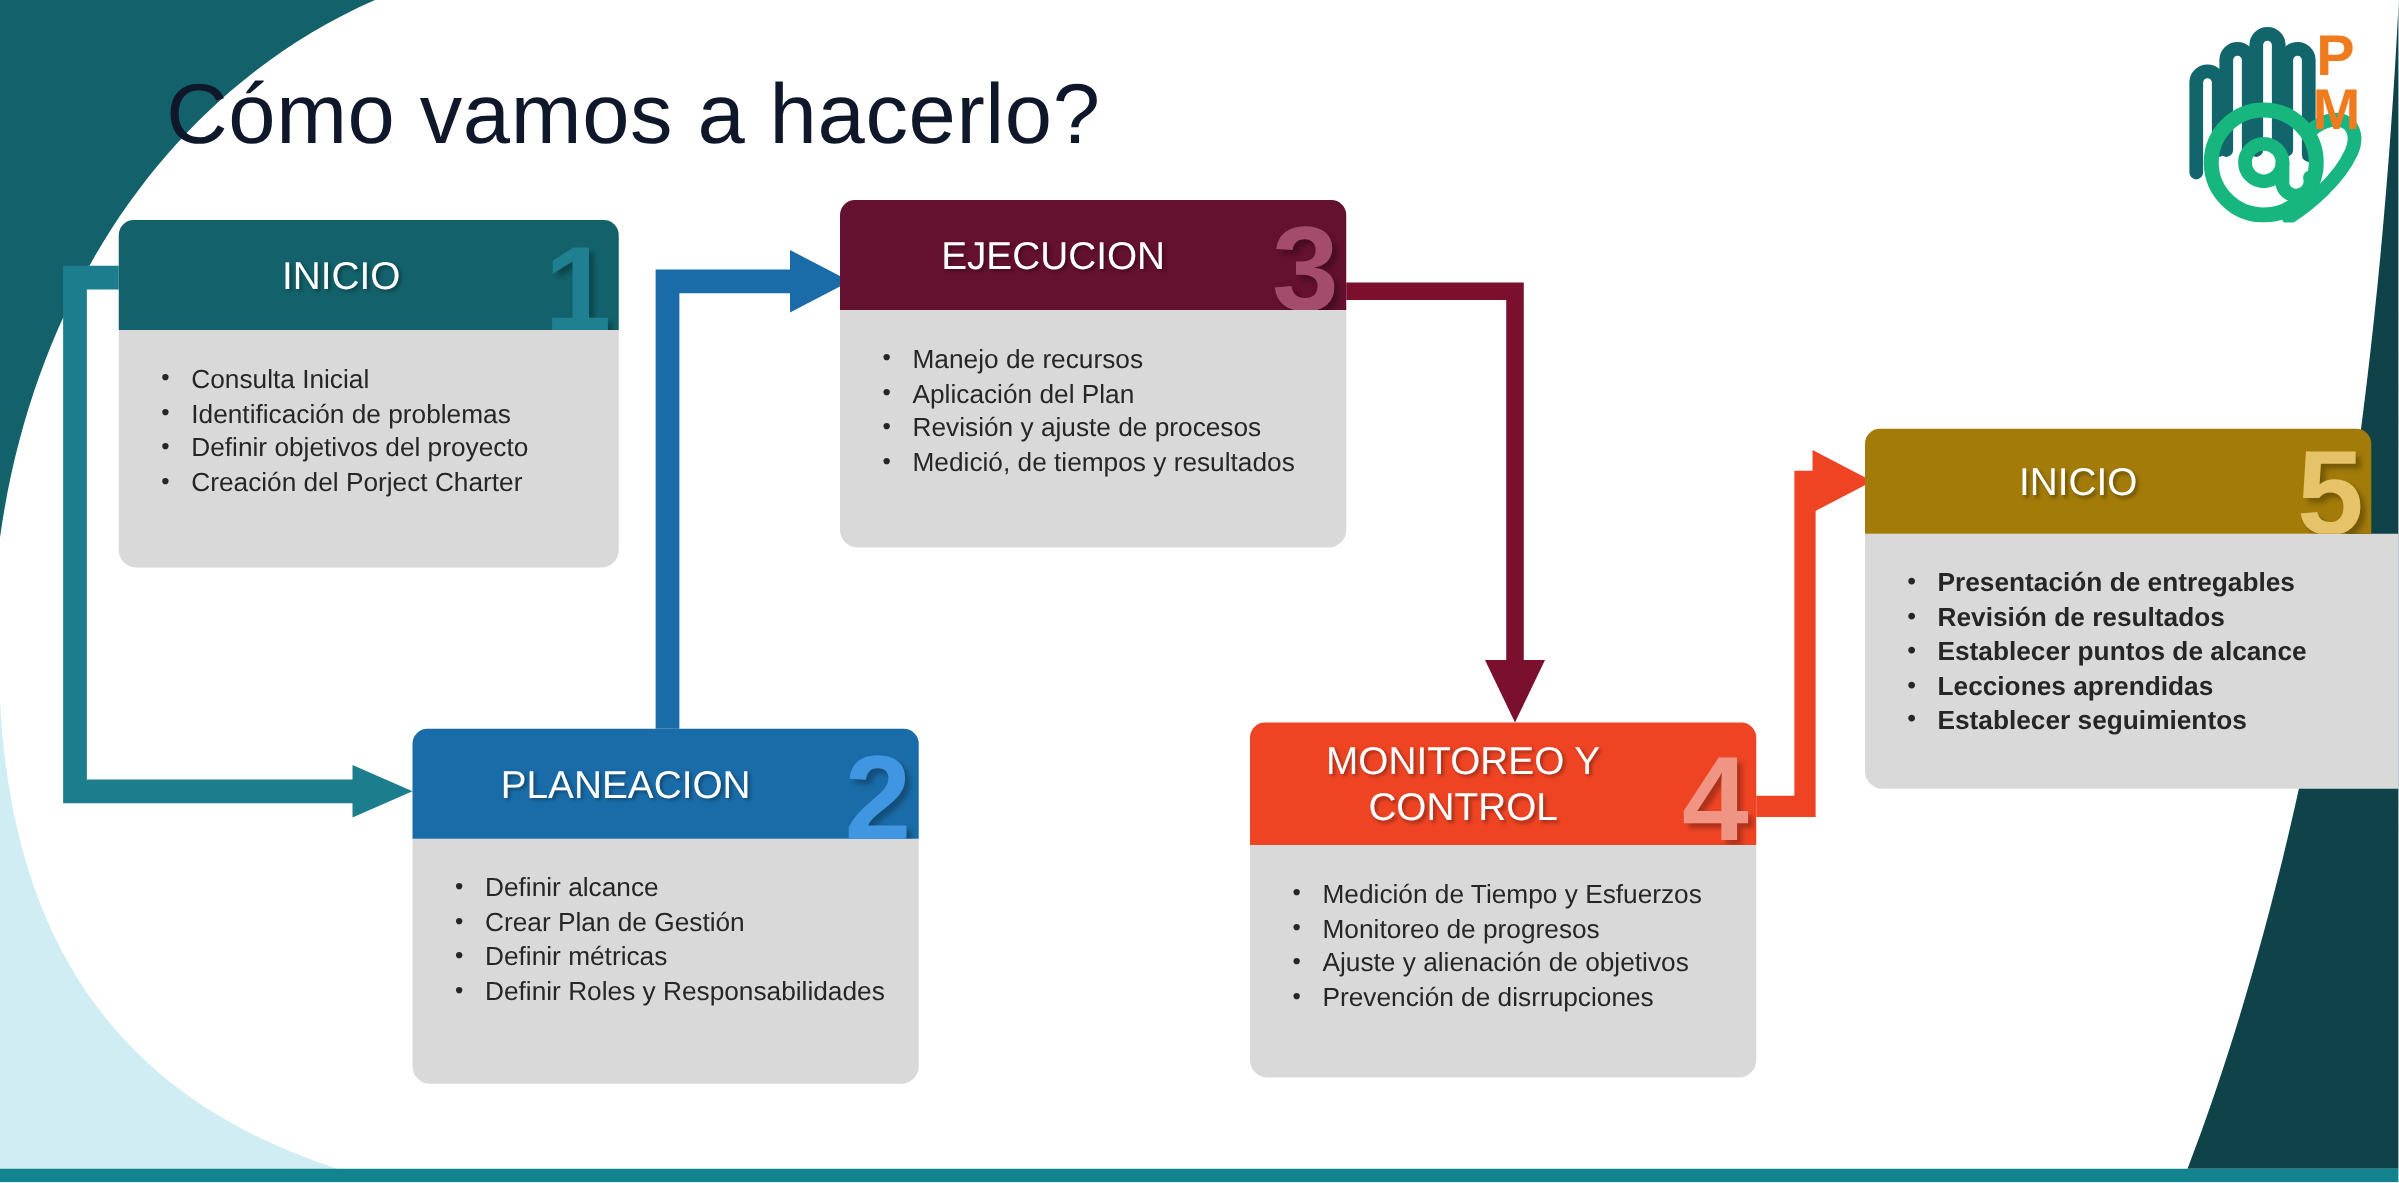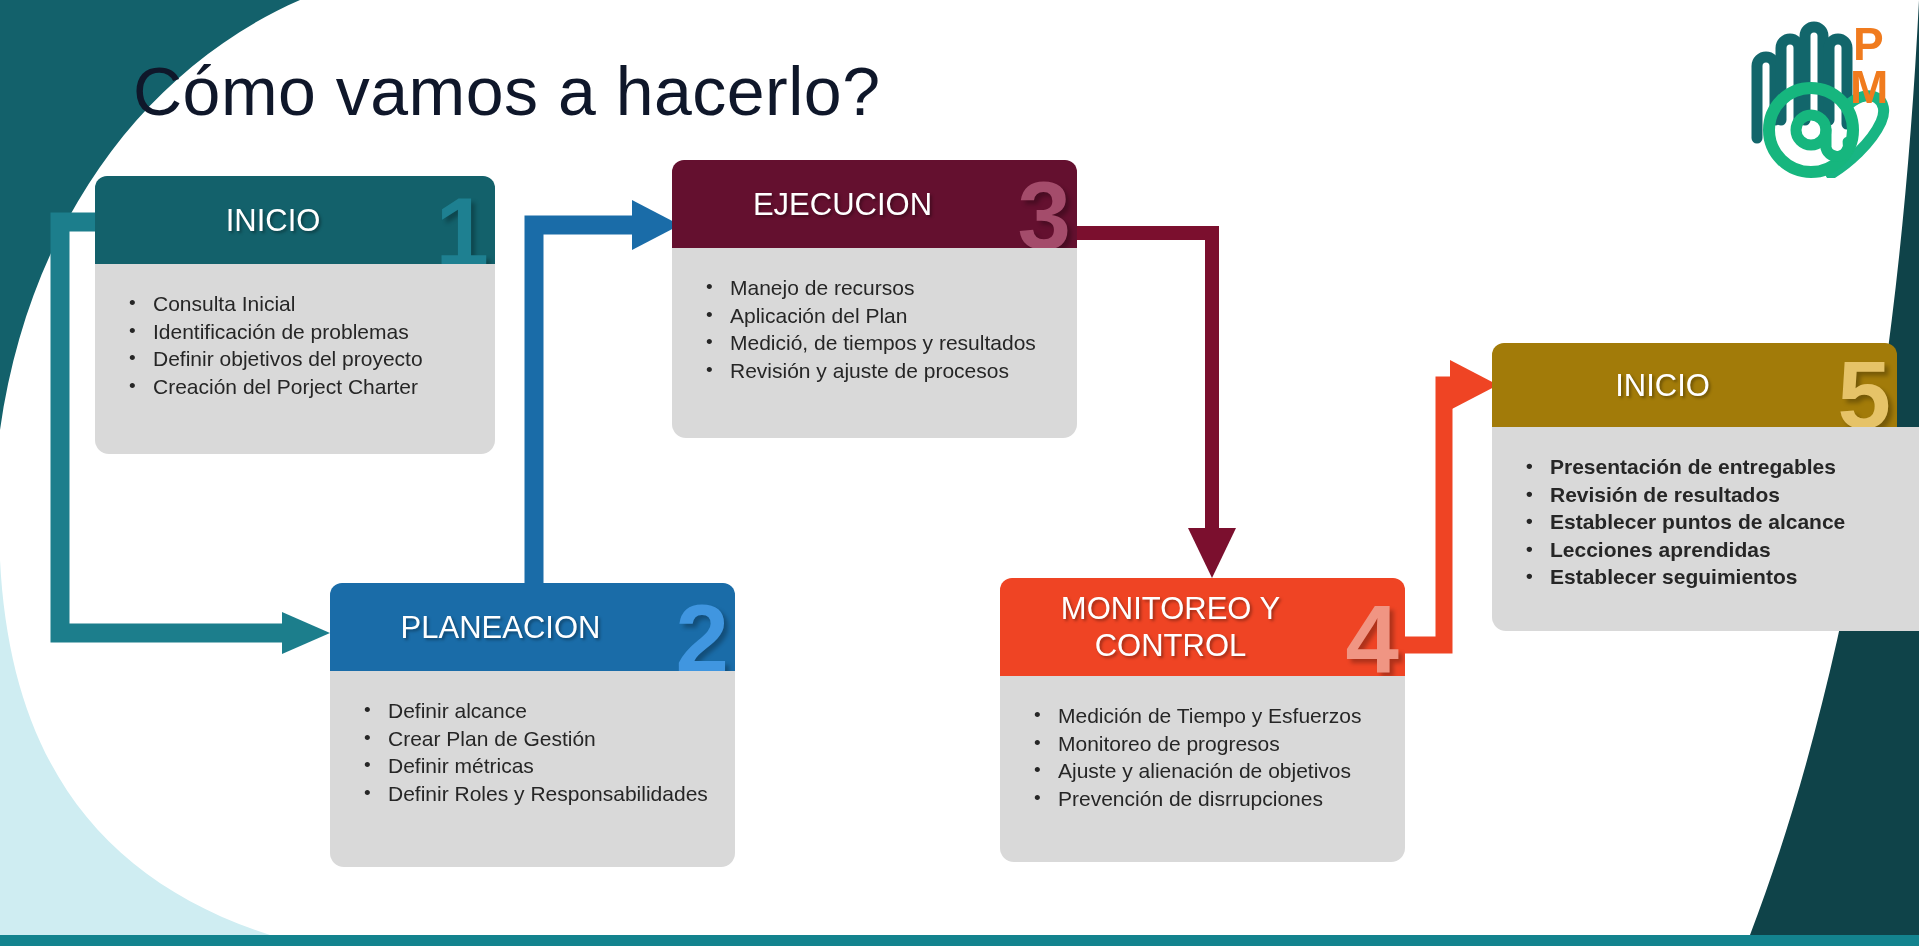--- a/index.html
+++ b/index.html
@@ -224,22 +224,22 @@
 
   <div class="card" id="card-ejecucion">
     <div class="card-head">
       <span class="card-head-title">EJECUCION</span>
       <span class="card-num">3</span>
     </div>
     <div class="card-body">
       <ul>
         <li>Manejo de recursos</li>
         <li>Aplicación del Plan</li>
+        <li>Revisión y ajuste de procesos</li>
         <li>Medició, de tiempos y resultados</li>
-        <li>Revisión y ajuste de procesos</li>
       </ul>
     </div>
   </div>
 
   <div class="card" id="card-monitoreo">
     <div class="card-head">
       <span class="card-head-title">MONITOREO Y
 CONTROL</span>
       <span class="card-num">4</span>
     </div>

